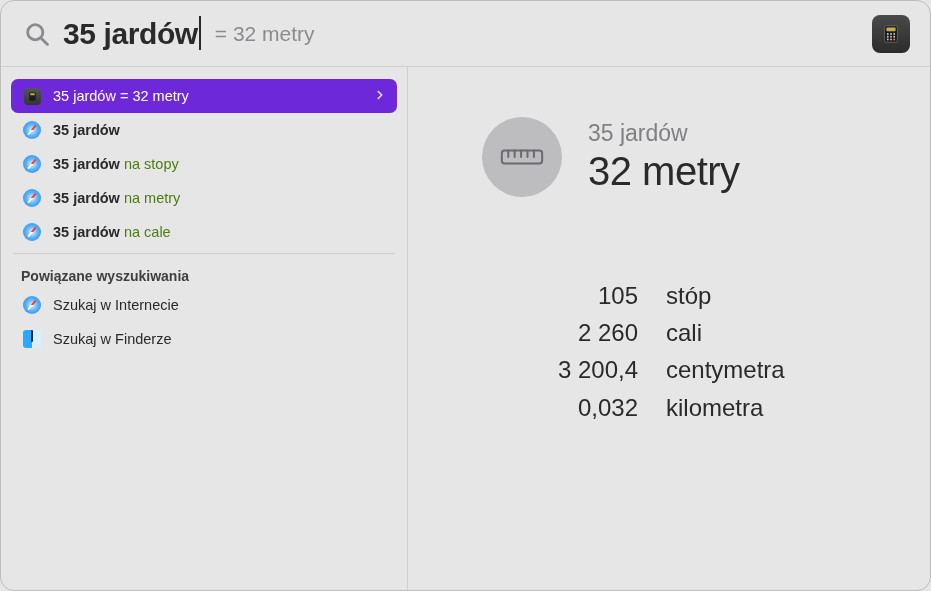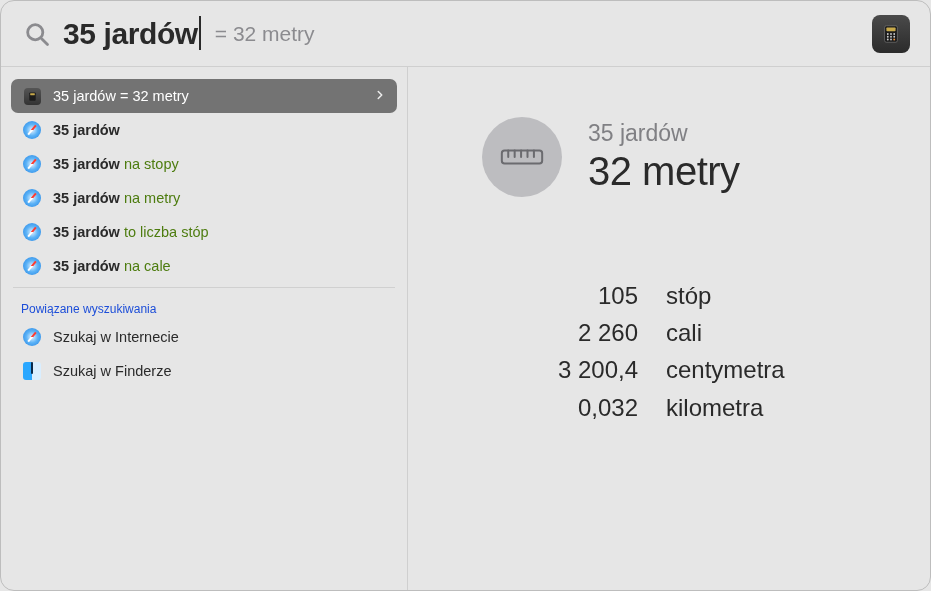--- a/index.html
+++ b/index.html
@@ -73,41 +73,41 @@
     display: flex;
     align-items: center;
     height: 34px;
     border-radius: 7px;
     padding: 0 10px;
     font-size: 14.5px;
     color: #2a2a2a;
     cursor: default;
   }
   .result-row.selected {
-    background: #737373;
+    background: #6d28d9;
     color: #fff;
   }
   .result-row .ricon {
     width: 22px;
     display: flex;
     align-items: center;
     justify-content: center;
     margin-right: 10px;
     flex: 0 0 auto;
   }
   .disclosure {
     margin-left: auto;
     color: rgba(255,255,255,0.85);
   }
   .query-part { font-weight: 600; }
   .suffix-part { color: #4d7c0f; font-weight: 400; }
   .section-header {
-    font-size: 12px;
-    font-weight: 400;
-    color: #1d4ed8;
+    font-size: 14px;
+    font-weight: 700;
+    color: #404040;
     padding: 10px 10px 4px 10px;
   }
   .divider {
     height: 1px;
     background: #d0d0d0;
     margin: 4px 2px;
   }
   
   .mini-calc {
     width: 17px; height: 17px;
@@ -254,26 +254,20 @@
         <div class="result-row">
           <span class="ricon">
             <span class="safari-icon"></span>
           </span>
           <span><span class="query-part">35 jardów</span><span class="suffix-part"> na metry</span></span>
         </div>
         <div class="result-row">
           <span class="ricon">
             <span class="safari-icon"></span>
           </span>
-          <span><span class="query-part">35 jardów</span><span class="suffix-part"> to liczba stóp</span></span>
-        </div>
-        <div class="result-row">
-          <span class="ricon">
-            <span class="safari-icon"></span>
-          </span>
           <span><span class="query-part">35 jardów</span><span class="suffix-part"> na cale</span></span>
         </div>
       </div>
 
     <div class="divider"></div>
     <div class="section-header">Powiązane wyszukiwania</div>
 
     <div id="related">
         <div class="result-row">
           <span class="ricon">

